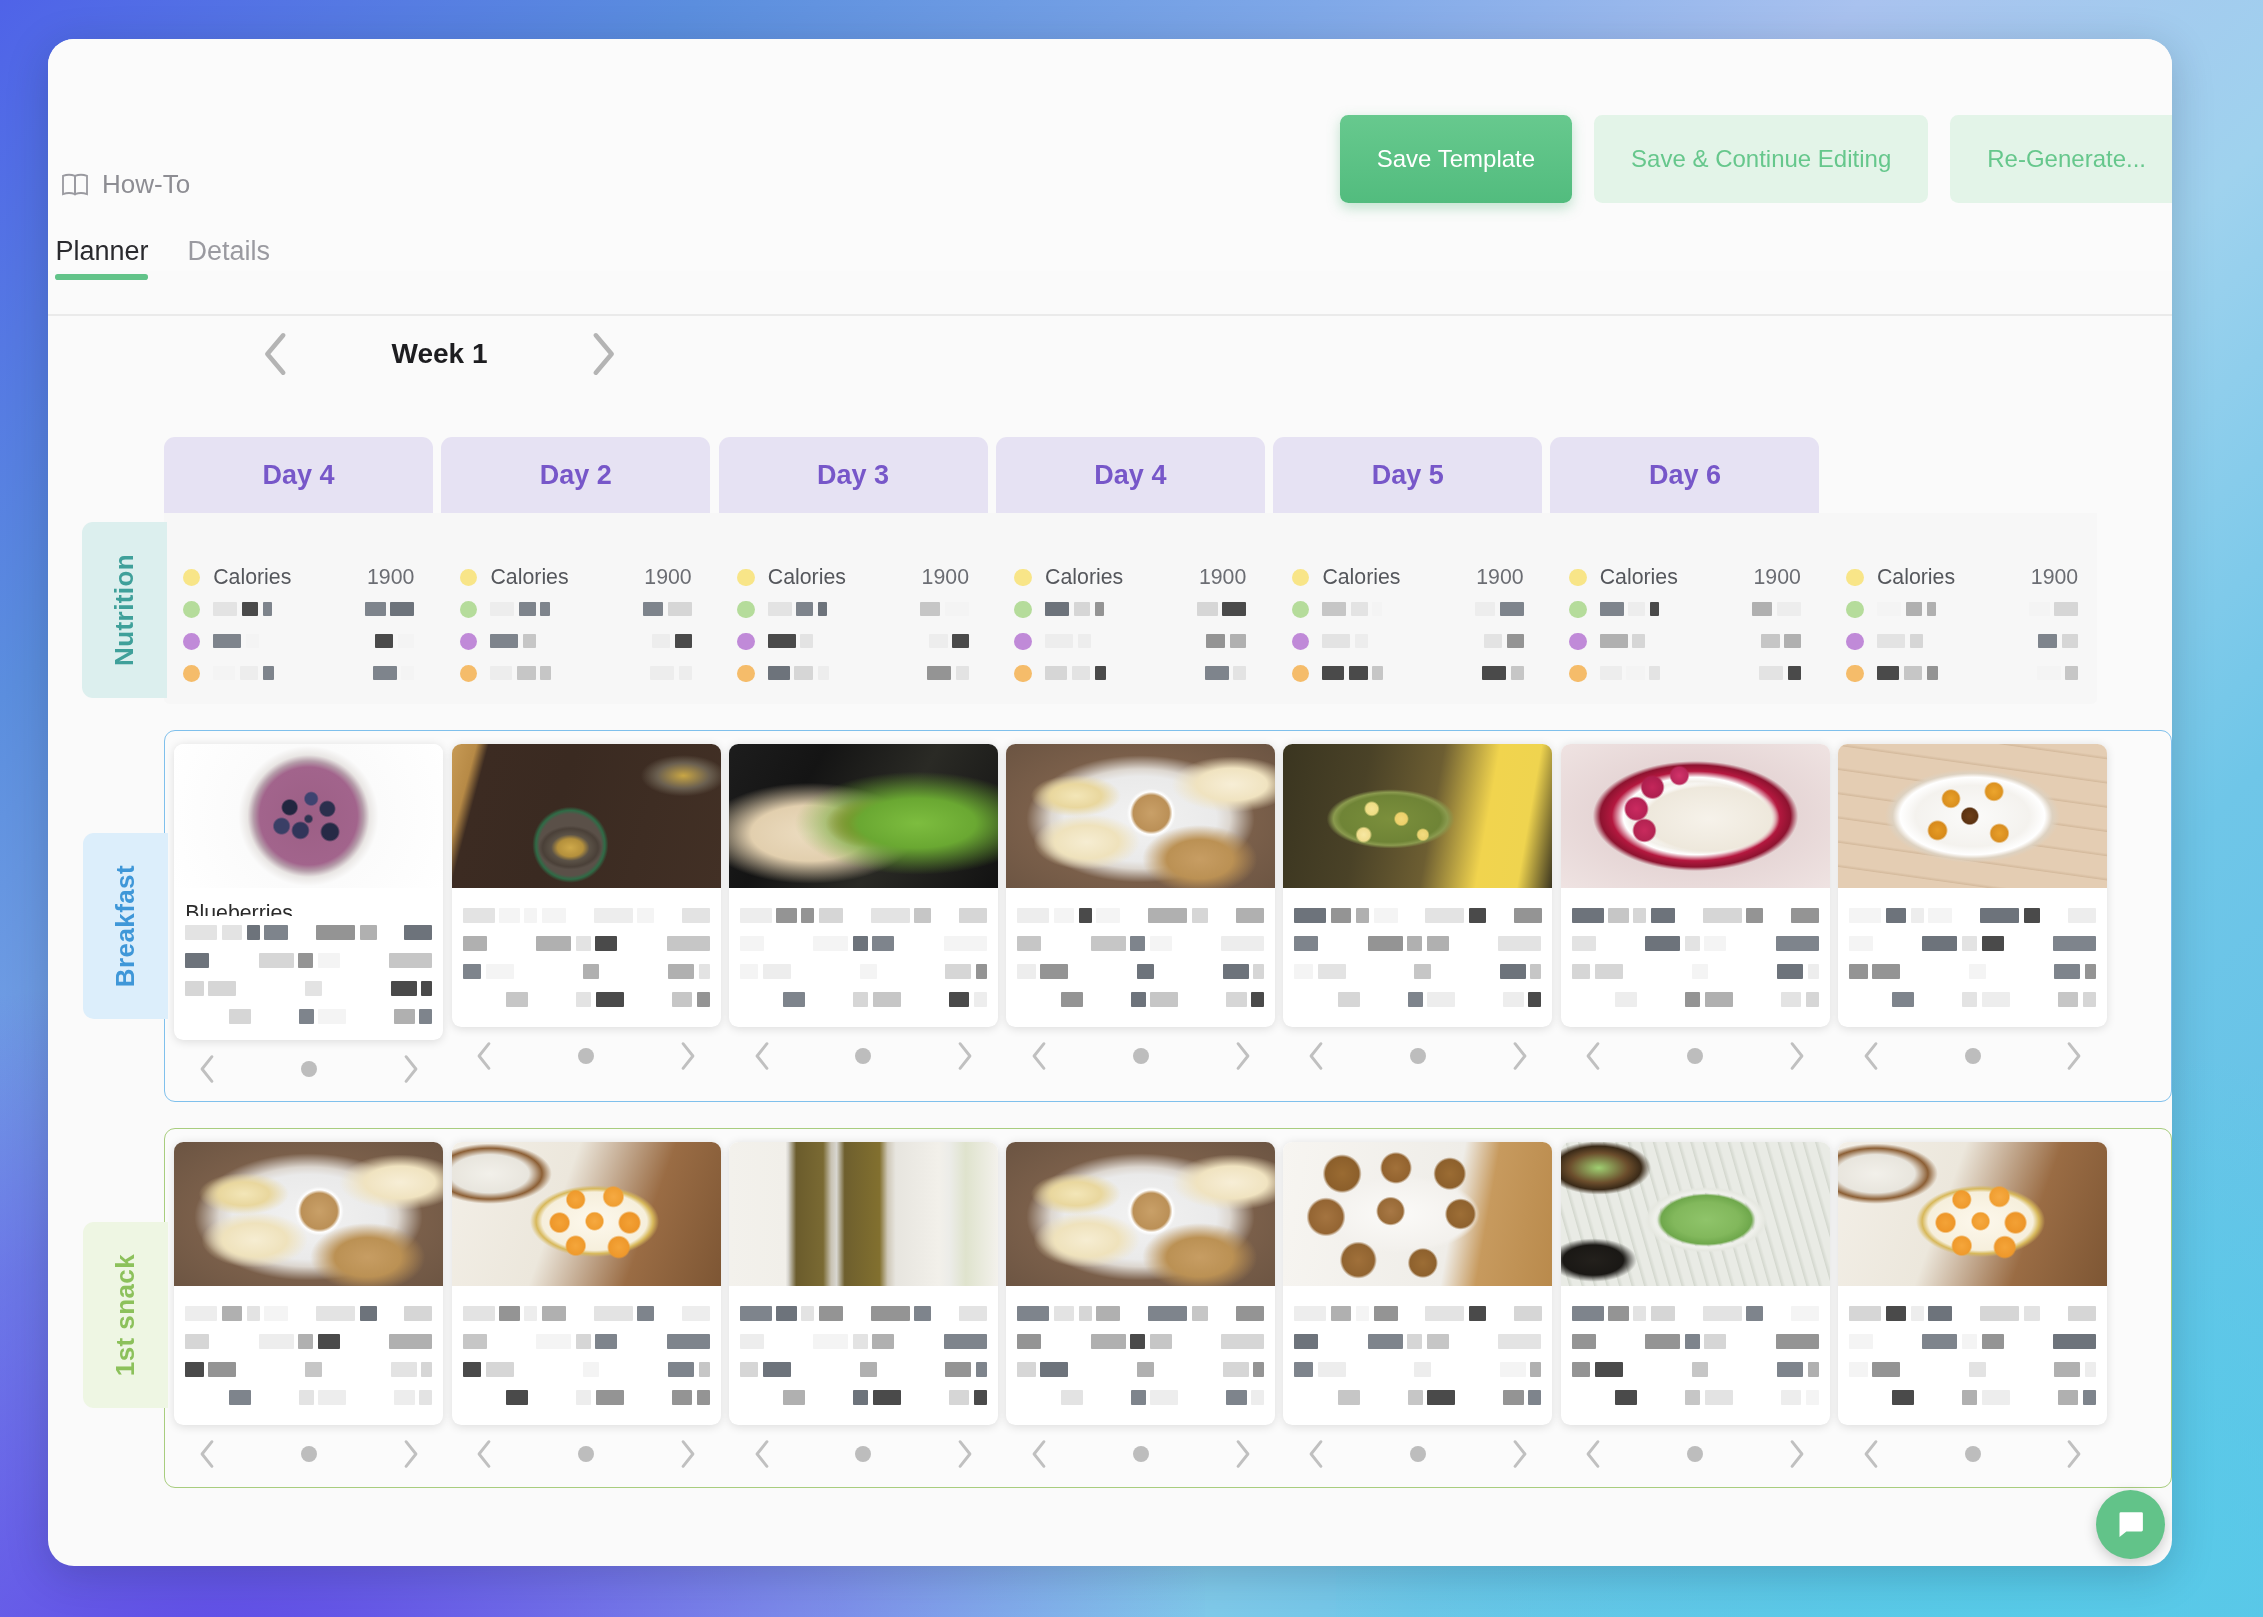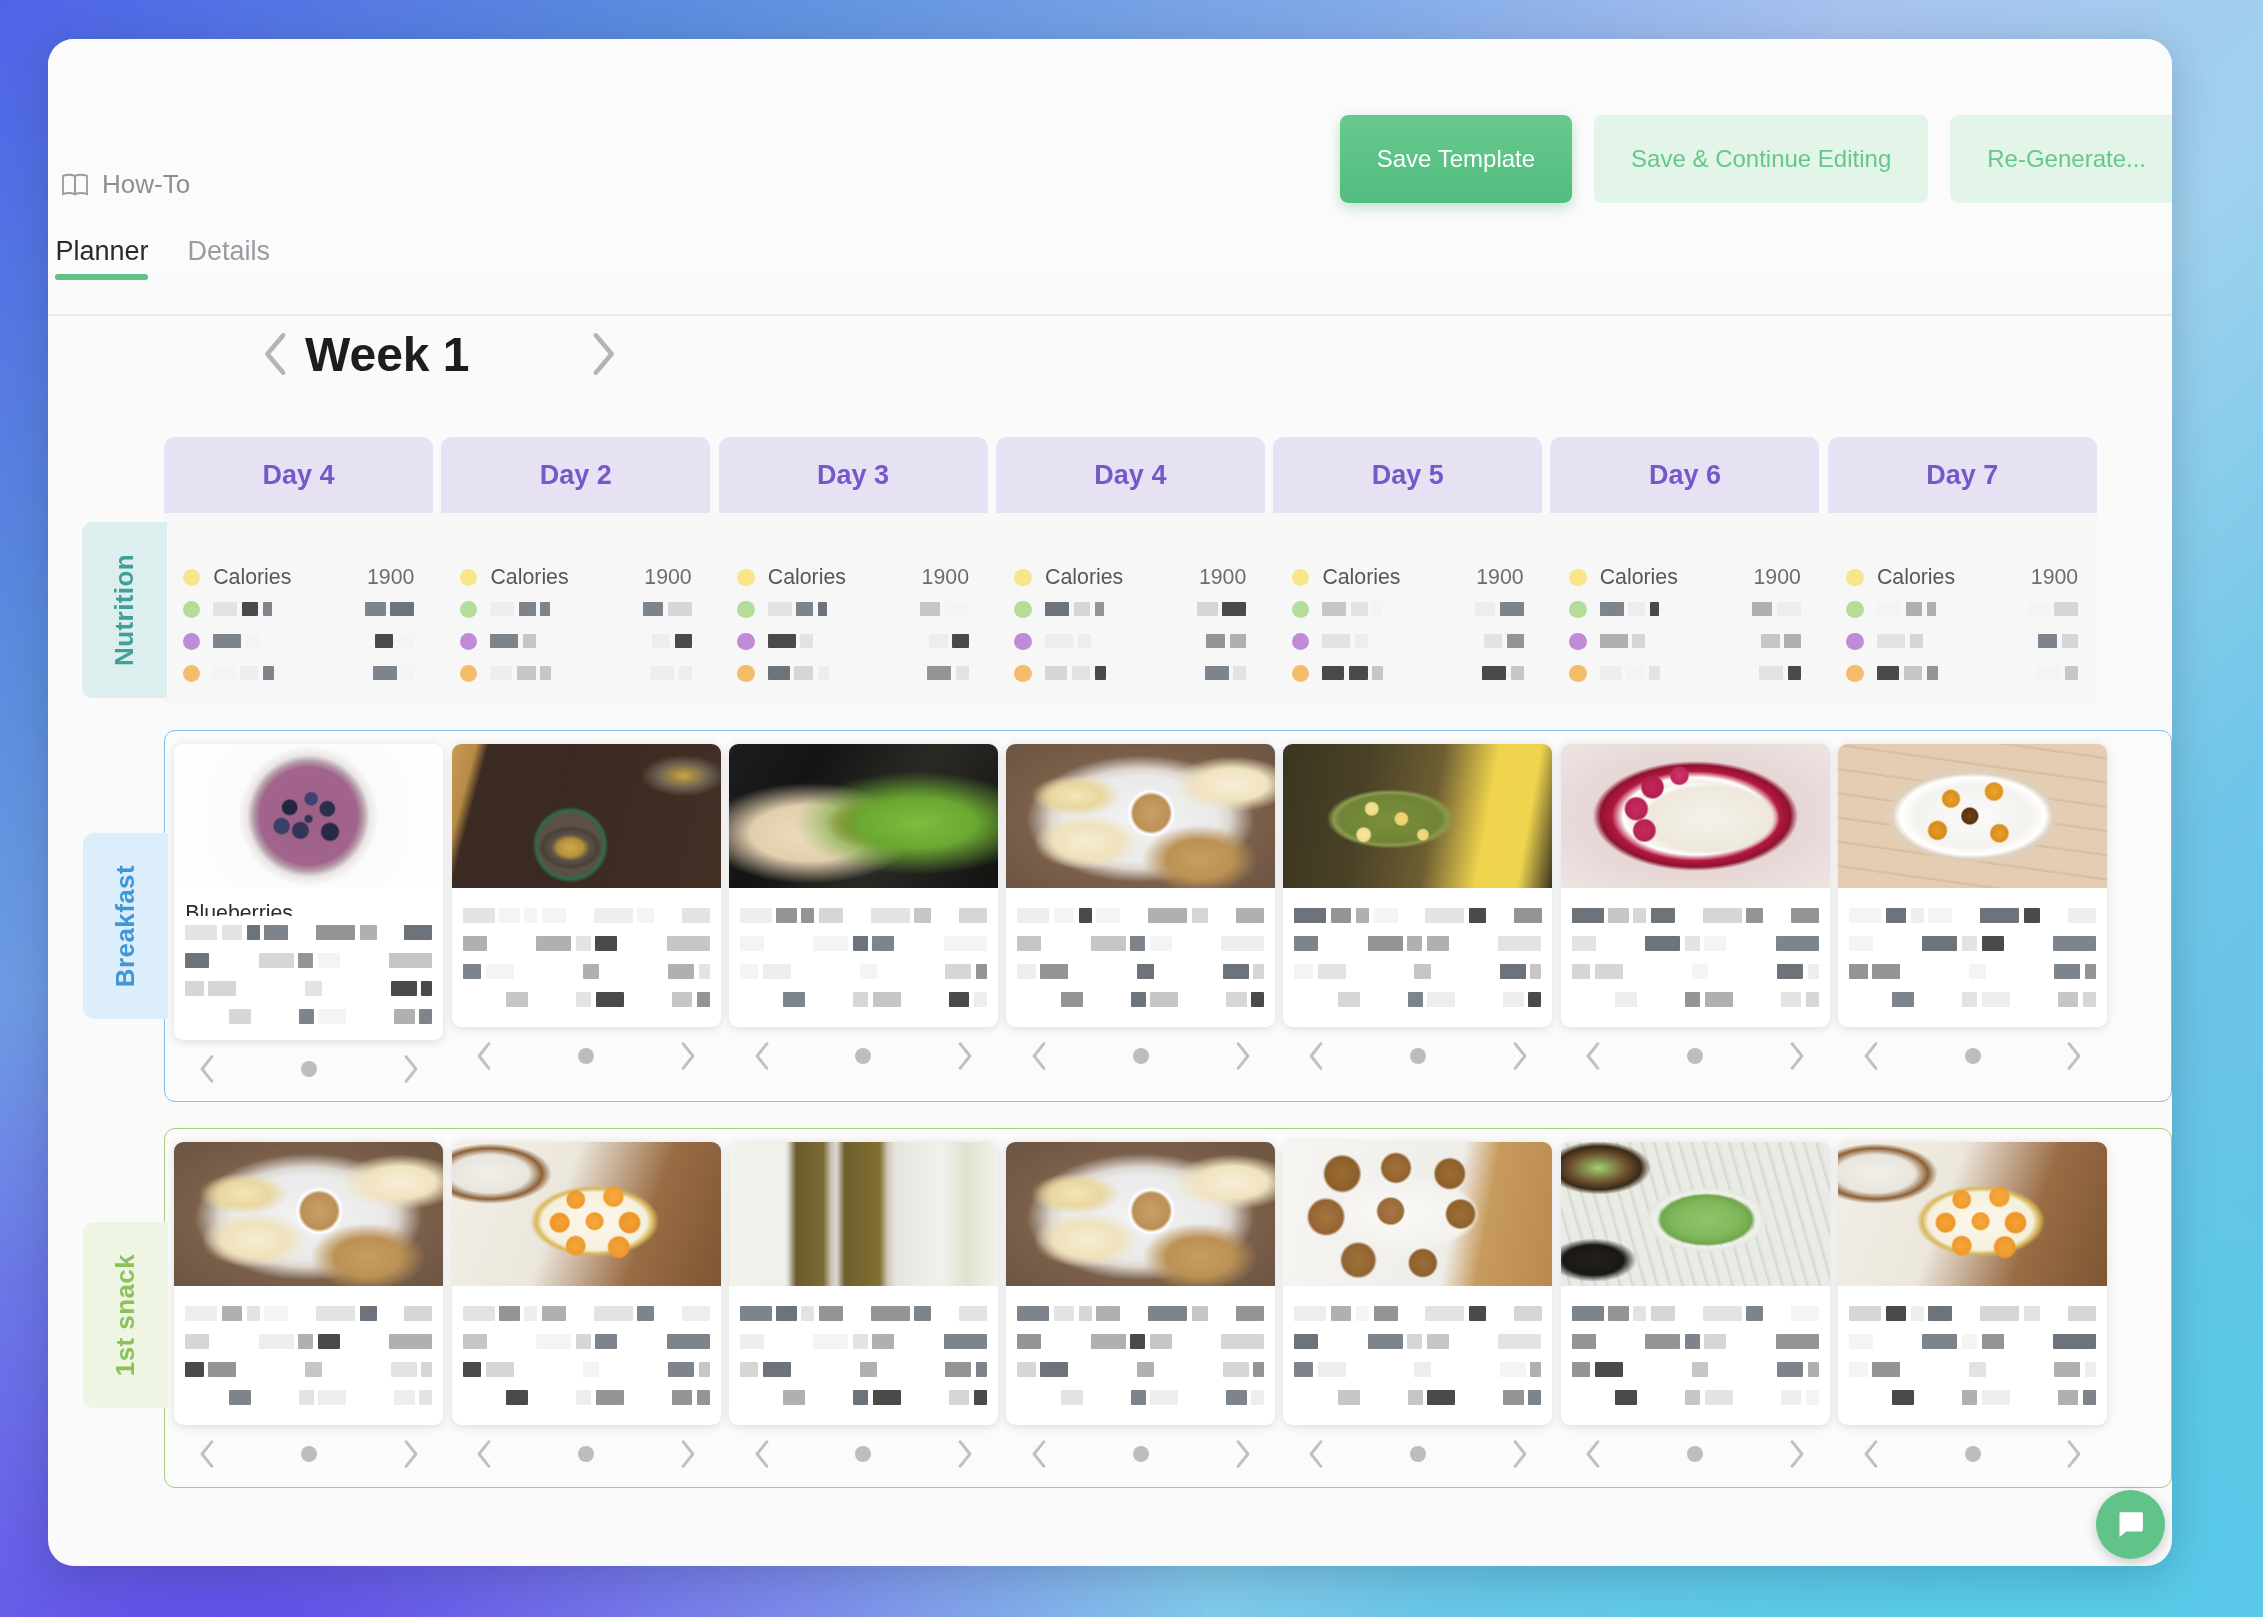--- a/index.html
+++ b/index.html
@@ -54,21 +54,21 @@
   .tab{ font-size:27px; color:#9a9aa0; padding-bottom:13px; cursor:pointer; position:relative; }
   .tab.active{ color:#2a2a2e; }
   .tab.active::after{ content:""; position:absolute; left:0; right:0; bottom:0; height:5.6px; background:#62c389; border-radius:2.8px; }
   .hdr-rule{ position:absolute; left:0; right:0; top:275px; height:1.9px; background:#eaeaea; }
 
   
   .planner{ position:relative; padding:0 0 0 0; }
 
   .weeknav{ display:flex; align-items:center; gap:0; margin:54px 0 0 199px; }
   .chev{ width:58px; height:58px; display:flex; align-items:center; justify-content:center; cursor:pointer; }
-  .week-label{ font-size:48px; font-weight:700; color:#1d1d20; width:269px; }
+  .week-label{ font-size:28px; font-weight:700; color:#1d1d20; width:269px; text-align:center; }
 
   .grid-head{ display:flex; gap:8.3px; margin:54px 0 0 116px; }
   .day-head{
     width:269px; height:76px; background:#e6e2f3; border-radius:11px 11px 0 0;
     display:flex; align-items:center; justify-content:center;
     font-size:27px; color:#7757c9; font-weight:600; cursor:pointer;
   }
 
   
   .nutri-row{ position:relative; display:flex; margin-left:116px; }
@@ -167,21 +167,20 @@
       </div>
     </div>
 
     <div class="grid-head">
       <div class="day-head">Day 4</div>
       <div class="day-head">Day 2</div>
       <div class="day-head">Day 3</div>
       <div class="day-head">Day 4</div>
       <div class="day-head">Day 5</div>
       <div class="day-head">Day 6</div>
-      <div class="day-head">Day 7</div>
     </div>
 
     <div class="nutri-row">
       <div class="sidetab tab-nutrition">
         <span>Nutrition</span>
       </div>
       <div class="nutri-panel" id="nutri-panel">
           <div class="nutri-cell">
             <div class="nutri-line">
               <div class="nl-left">

